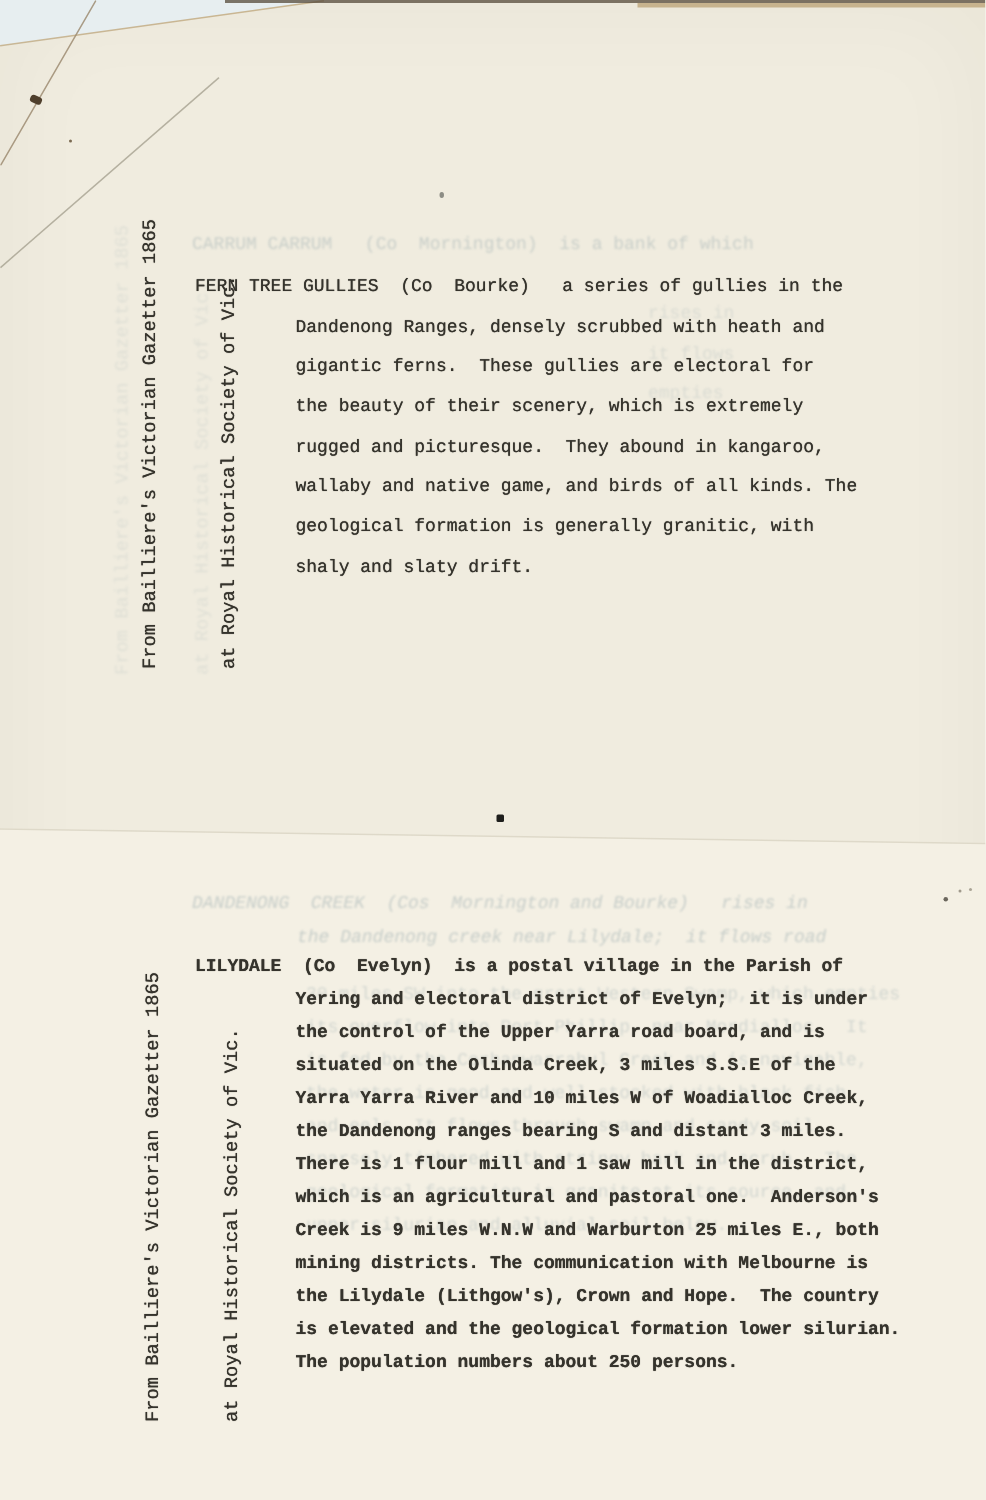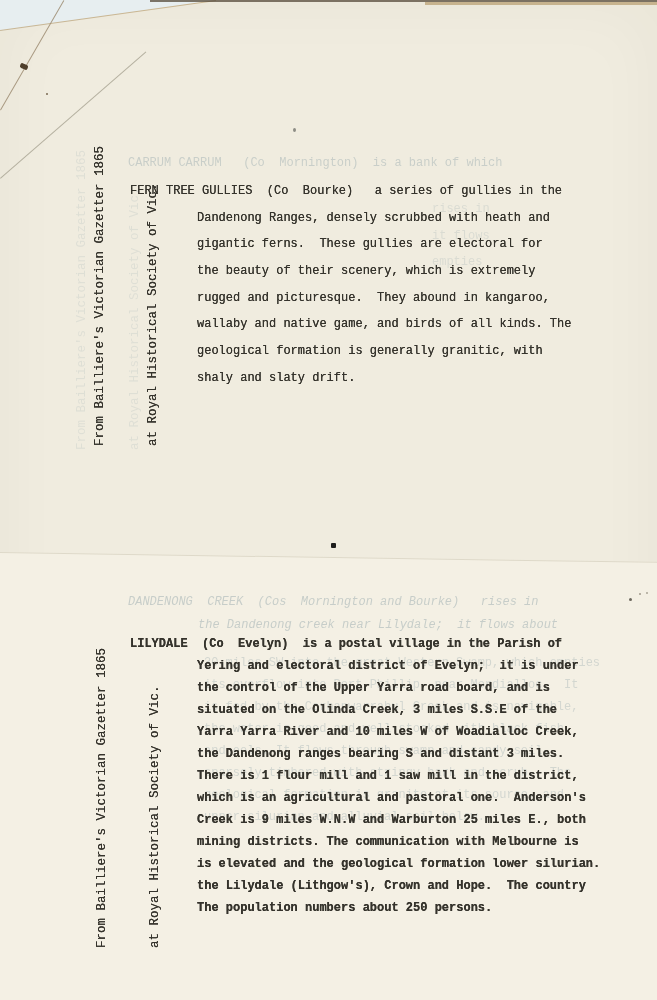--- a/index.html
+++ b/index.html
@@ -99,21 +99,21 @@
   <div class="artifact" id="fiber-dot"></div>
   <div class="speck" id="speck-a"></div>
   <div class="speck" id="speck-b"></div>
   <div class="speck" id="speck-c"></div>
   <div class="speck" id="speck-d"></div>
   <div class="speck" id="speck-e"></div>
 
   <div class="ghost" id="ghost-e1-head"><div class="gline">CARRUM CARRUM   (Co  Mornington)  is a bank of which</div></div>
   <div class="ghost" id="ghost-e1-frag"><div class="gline">rises in</div><div class="gline">it flows</div><div class="gline">empties</div></div>
 
-  <div class="ghost" id="ghost-e2-head"><div class="gline">DANDENONG  CREEK  (Cos  Mornington and Bourke)   rises in</div><div class="gline">the Dandenong creek near Lilydale;  it flows about</div></div>
+  <div class="ghost" id="ghost-e2-head"><div class="gline">DANDENONG  CREEK  (Cos  Mornington and Bourke)   rises in</div><div class="gline">the Dandenong creek near Lilydale;  it flows road</div></div>
   <div class="ghost" id="ghost-e2-frag"><div class="gline">30 miles SW into the great Western Swamp, which empties</div><div class="gline">its overflow into Port Phillip, near Mordialloc.  It</div><div class="gline">is fed by the Corhanwarrabul Creek and is navigable,</div><div class="gline">the water is good and well stocked with black fish</div><div class="gline">and eels. It flows through swamp and sandy soil,</div><div class="gline">sparsely timbered with stringy bark and scrub.  The</div><div class="gline">geological formation is granite at its source, and</div><div class="gline">upper silurian and alluvial soil below.</div></div>
 
   <div class="vcap vcap-ghost" id="vcap-ghost-1">
     <div>From Bailliere's Victorian Gazetter 1865</div>
     <div>at Royal Historical Society of Vic.</div>
   </div>
   <div class="vcap" id="vcap-1">
     <div>From Bailliere's Victorian Gazetter 1865</div>
     <div>at Royal Historical Society of Vic.</div>
   </div>
@@ -140,19 +140,19 @@
     <div class="cont">
         <div class="tline">Yering and electoral district of Evelyn;  it is under</div>
         <div class="tline">the control of the Upper Yarra road board, and is</div>
         <div class="tline">situated on the Olinda Creek, 3 miles S.S.E of the</div>
         <div class="tline">Yarra Yarra River and 10 miles W of Woadialloc Creek,</div>
         <div class="tline">the Dandenong ranges bearing S and distant 3 miles.</div>
         <div class="tline">There is 1 flour mill and 1 saw mill in the district,</div>
         <div class="tline">which is an agricultural and pastoral one.  Anderson's</div>
         <div class="tline">Creek is 9 miles W.N.W and Warburton 25 miles E., both</div>
         <div class="tline">mining districts. The communication with Melbourne is</div>
+        <div class="tline">the Lilydale (Lithgow's), Crown and Hope.  The country</div>
         <div class="tline">is elevated and the geological formation lower silurian.</div>
-        <div class="tline">the Lilydale (Lithgow's), Crown and Hope.  The country</div>
         <div class="tline">The population numbers about 250 persons.</div>
       </div>
   </div>
 
 </div>
 
 </body></html>

